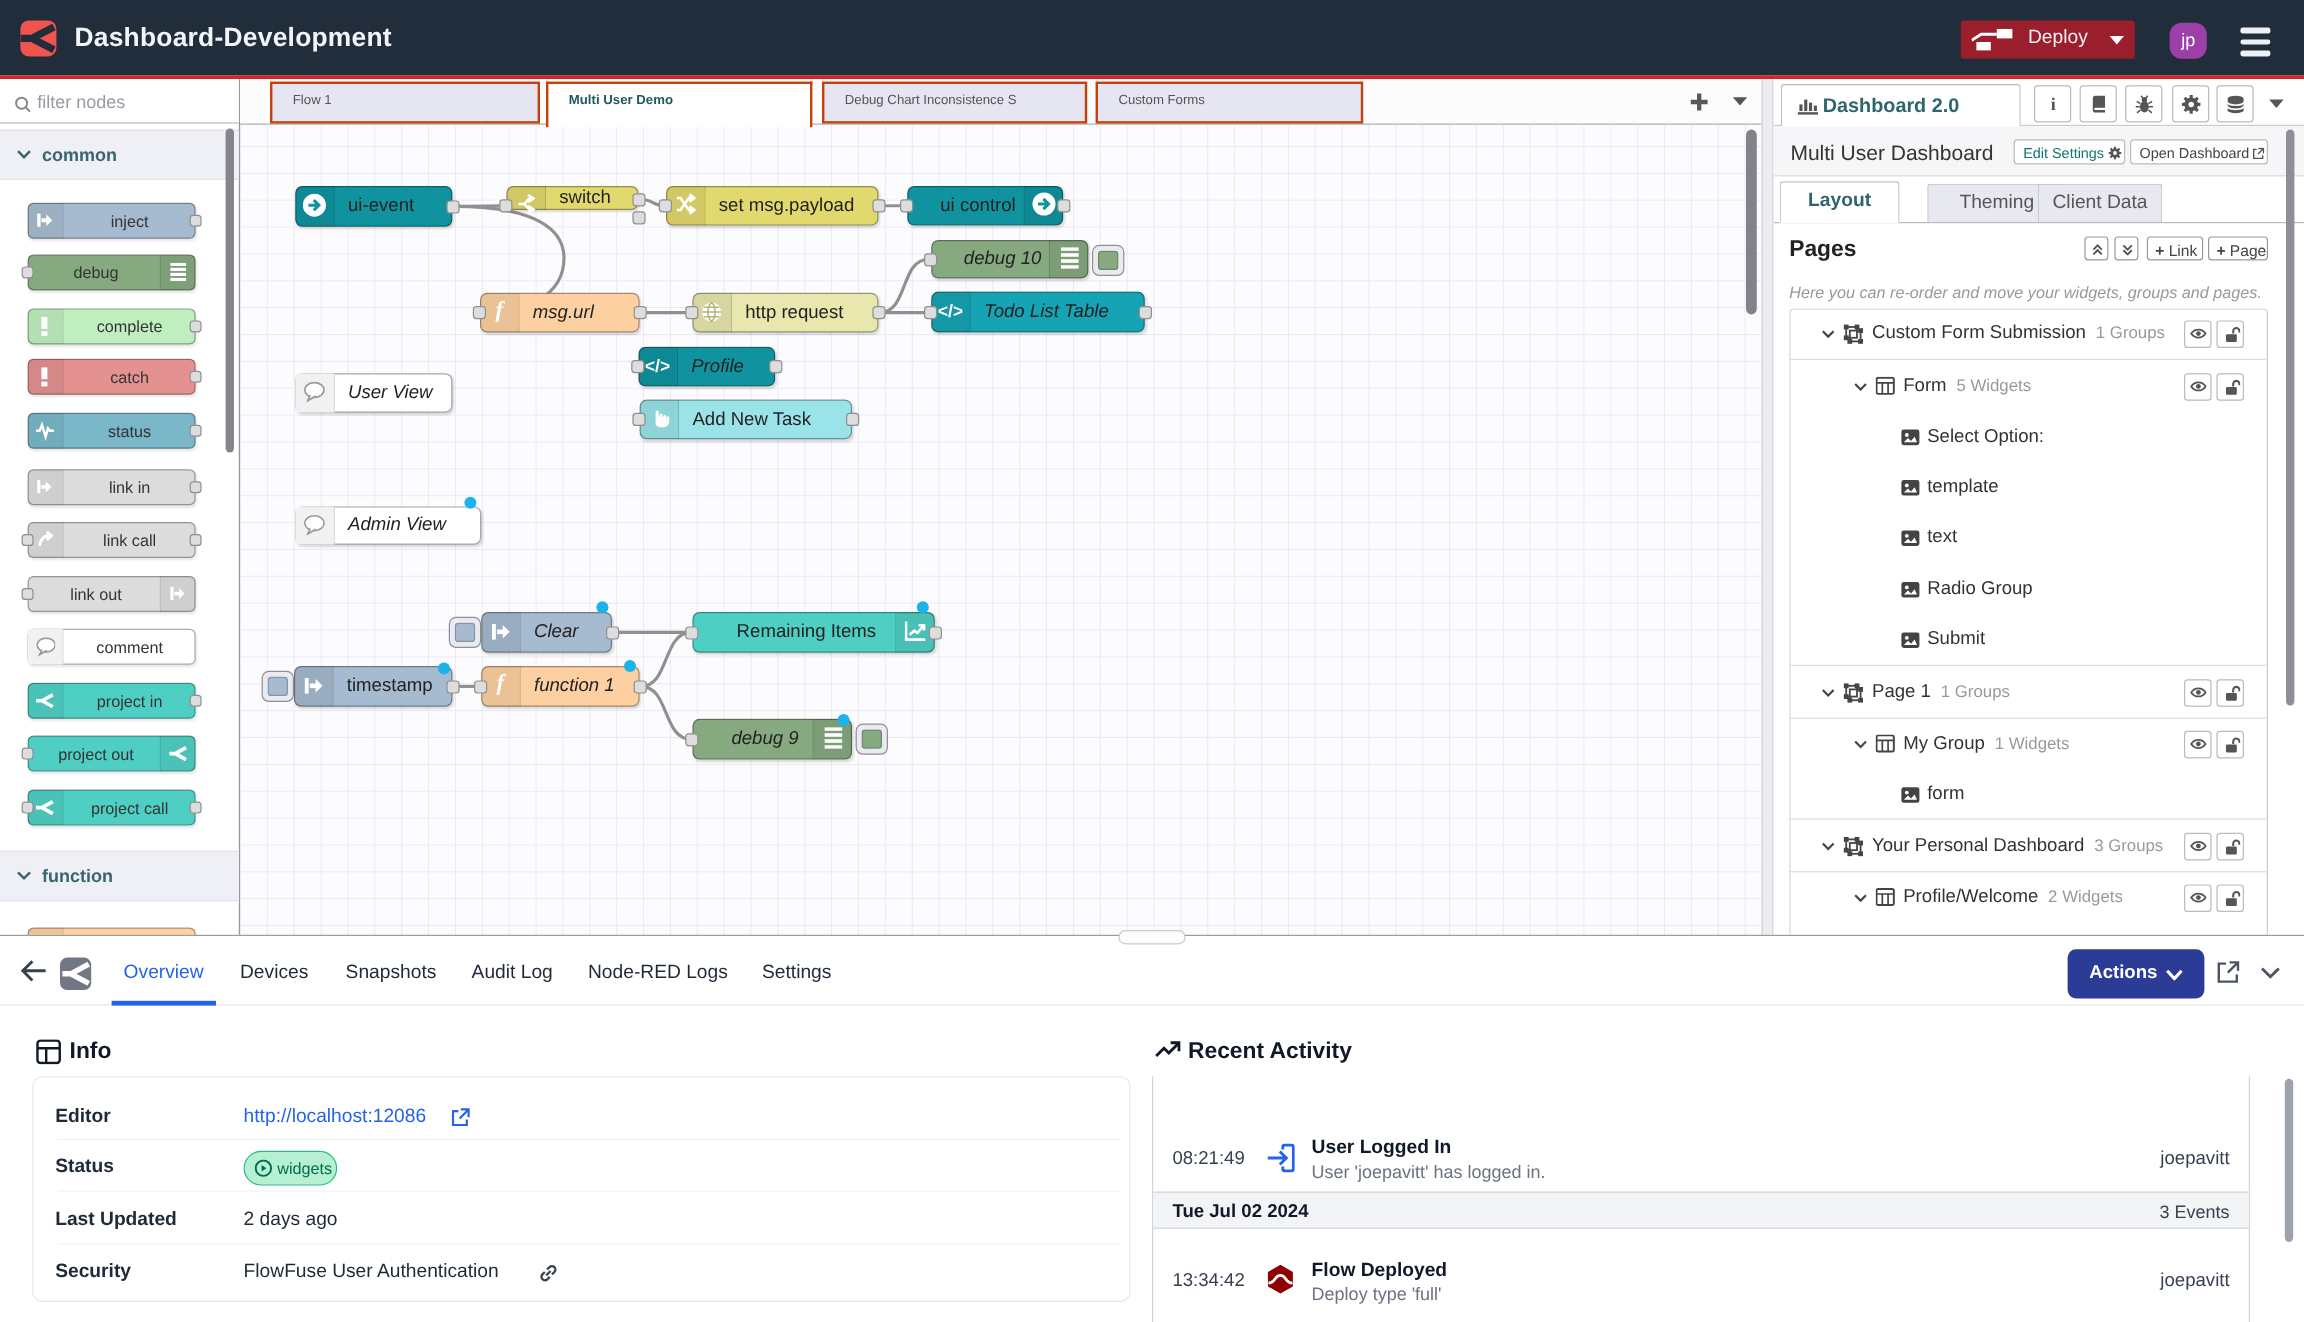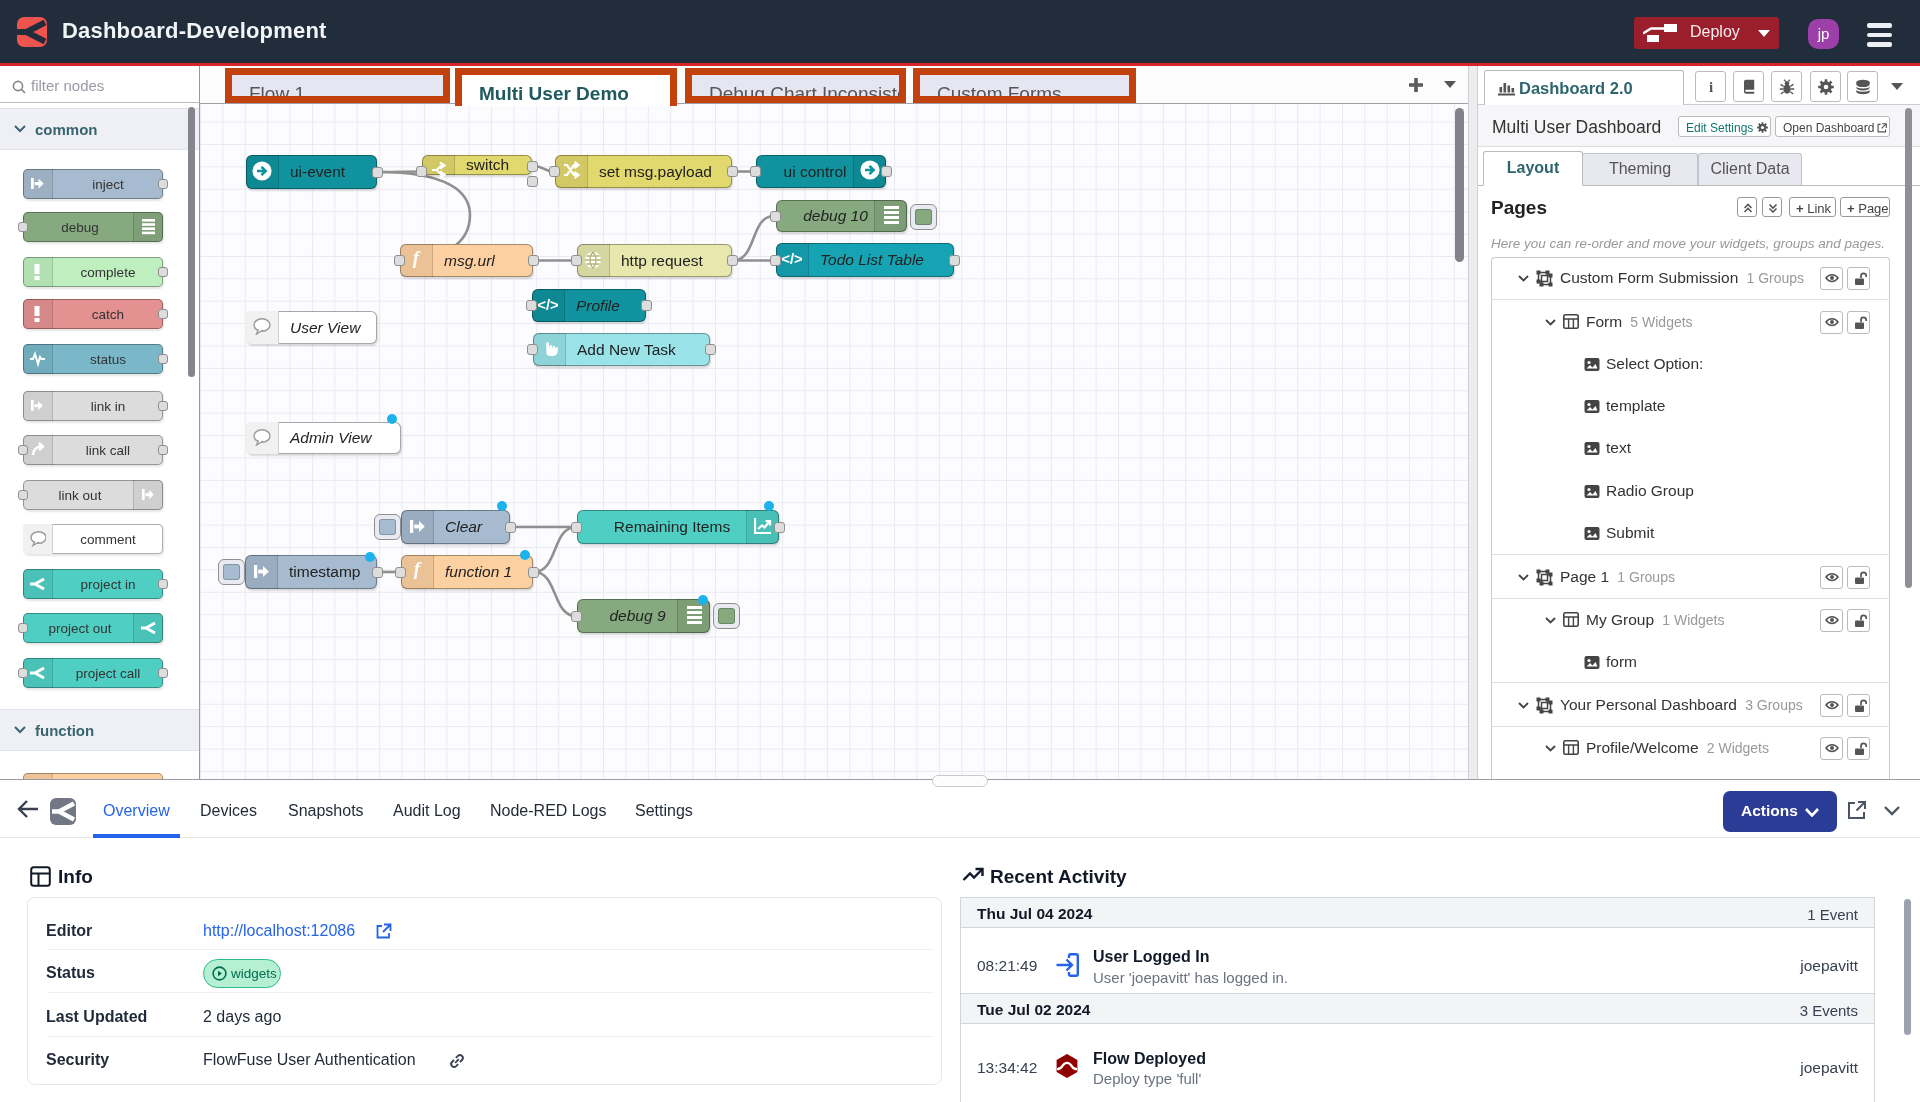--- a/index.html
+++ b/index.html
@@ -23,21 +23,21 @@
   .cat .cth { position:absolute; left:35px; top:12px; font-size:15px; font-weight:700; color:#3a656f; }
   .pn { position:absolute; left:23px; width:140px; height:30px; border:1.2px solid rgba(0,0,0,.32); border-radius:5px; font-size:13.5px; color:#333; box-shadow:1px 1.5px 2px rgba(0,0,0,.10); }
   .pn .lbl { position:absolute; top:6.5px; text-align:center; white-space:nowrap; }
   .pic { position:absolute; top:-1px; bottom:-1px; width:30px; background:rgba(0,0,0,.06); }
   .picl { left:-1px; border-right:1px solid rgba(0,0,0,.13); border-radius:4px 0 0 4px; }
   .picr { right:-1px; border-left:1px solid rgba(0,0,0,.13); border-radius:0 4px 4px 0; }
   .pp { position:absolute; width:10px; height:10px; background:#ddd; border:1.2px solid #8f8f8f; border-radius:3px; z-index:3; }
   #pscroll { position:absolute; left:188px; top:41px; width:7px; height:270px; background:#85858d; border-radius:3.5px; }
 
   #tabstrip { position:absolute; left:200px; top:66px; width:1268px; height:38px; background:#fcfcfd; border-bottom:1px solid #9f9fa8; }
-  .ftab { position:absolute; top:2px; height:35px; background:#e5e6f1; border:7px solid #c2410c; font-size:19px; color:#555; overflow:hidden; }
+  .ftab { position:absolute; top:2px; height:35px; background:#e5e6f1; border:2px solid #c2410c; font-size:11px; color:#555; overflow:hidden; }
   .ftab .tt { position:absolute; left:17px; top:8px; white-space:nowrap; }
   .ftab.act { background:#fff; border-bottom:none; height:38px; color:#1f595f; font-weight:700; z-index:3; }
 
   #canvas { position:absolute; left:200px; top:104px; width:1268px; height:675px; background:#fcfcfe;
      background-image:linear-gradient(#e9e9f4 1px, transparent 1px),linear-gradient(90deg,#e9e9f4 1px, transparent 1px);
      background-size:22.4px 22.4px; background-position:0px -4.8px; }
   .nd { position:absolute; border:1.2px solid rgba(0,0,0,.34); border-radius:6px; font-size:15.5px; color:#222; z-index:5; box-shadow:1px 1.5px 2px rgba(0,0,0,.14); }
   .nd .lbl { position:absolute; top:50%; transform:translateY(-50%); text-align:center; white-space:nowrap; }
   .nic { position:absolute; top:-1px; bottom:-1px; width:33px; background:rgba(0,0,0,.07); }
   .nicl { left:-1px; border-right:1px solid rgba(0,0,0,.14); border-radius:5px 0 0 5px; }
@@ -528,21 +528,21 @@
     </div>
     <div class="sbtn" style="left:297px;top:50px;width:115px;height:21px">
       <span class="abs" style="left:7px;top:3.5px;font-size:12px;color:#444">Open Dashboard</span>
       <svg class="abs" style="left:101px;top:5.5px" width="10" height="10" viewBox="0 0 14 14">
         <path d="M5 2 H1.5 V12.5 H12 V9" stroke="#555" stroke-width="1.6" fill="none"></path>
         <path d="M7 1 H13 V7 M13 1 L6.5 7.5" stroke="#555" stroke-width="1.6" fill="none"></path>
       </svg>
     </div>
     <div class="abs" style="left:0;top:119px;width:442px;height:1px;background:#bbb"></div>
     <div class="abs" style="left:5px;top:85px;width:100px;height:35px;background:#fff;border:1px solid #bbb;border-bottom:1px solid #fff;border-radius:3px 3px 0 0;z-index:2;text-align:center"><span style="position:relative;top:7px;font-size:16px;font-weight:700;color:#2e656d">Layout</span></div>
-    <div class="abs" style="left:104px;top:87px;width:116px;height:32px;background:#e8e8f1;border:1px solid #c3c3cd;border-bottom:none;border-radius:3px 3px 0 0;text-align:center"><span style="position:relative;top:6px;font-size:16px;color:#555">Theming</span></div>
+    <div class="abs" style="left:128px;top:87px;width:116px;height:32px;background:#e8e8f1;border:1px solid #c3c3cd;border-bottom:none;border-radius:3px 3px 0 0;text-align:center"><span style="position:relative;top:6px;font-size:16px;color:#555">Theming</span></div>
     <div class="abs" style="left:220px;top:87px;width:104px;height:32px;background:#e8e8f1;border:1px solid #c3c3cd;border-bottom:none;border-radius:3px 3px 0 0;text-align:center"><span style="position:relative;top:6px;font-size:16px;color:#555">Client Data</span></div>
     <div class="abs" style="left:13px;top:131px;font-size:19px;font-weight:700;color:#222">Pages</div>
     <div class="sbtn" style="left:259px;top:131px;width:20px;height:20px;border-color:#999">
       <svg class="abs" style="left:4.5px;top:4.5px" width="10" height="10" viewBox="0 0 10 10">
         <path d="M1.5 5 L5 1.5 L8.5 5 M1.5 9 L5 5.5 L8.5 9" stroke="#555" stroke-width="1.6" fill="none"></path>
       </svg>
     </div>
     <div class="sbtn" style="left:284px;top:131px;width:20px;height:20px;border-color:#999">
       <svg class="abs" style="left:4.5px;top:4.5px" width="10" height="10" viewBox="0 0 10 10">
         <path d="M1.5 1.5 L5 5 L8.5 1.5 M1.5 5.5 L5 9 L8.5 5.5" stroke="#555" stroke-width="1.6" fill="none"></path>
@@ -808,24 +808,20 @@
           <path d="M12 10 L14 8 A2.9 2.9 0 0 0 9.9 3.9 L7.9 5.9"></path>
         </g>
       </svg>
     </div>
     <svg class="abs" style="left:962px;top:86px" width="22" height="22" viewBox="0 0 22 22">
       <path d="M1.5 14 L8 7.5 L12 11.5 L20 3.5" stroke="#111827" stroke-width="2.4" fill="none"></path>
       <path d="M13.5 3 H20.5 V10" stroke="#111827" stroke-width="2.4" fill="none"></path>
     </svg>
     <div class="h2row" style="left:990px;top:86px">Recent Activity</div>
     <div id="ratable">
-      <div class="rahead" style="top:0">
-        <div class="d">Thu Jul 04 2024</div>
-        <div class="c">1 Event</div>
-      </div>
       <div class="abs" style="left:16px;top:60px;font-size:15.5px;color:#374151">08:21:49</div>
       <svg class="abs" style="left:94px;top:56px" width="24" height="24" viewBox="0 0 24 24">
         <path d="M14 5 V3 A1.8 1.8 0 0 1 15.8 1.2 L21 1.2 A1.8 1.8 0 0 1 22.8 3 V21 A1.8 1.8 0 0 1 21 22.8 L15.8 22.8 A1.8 1.8 0 0 1 14 21 V19" stroke="#2563eb" stroke-width="2.4" fill="none"></path>
         <path d="M1.5 12 H16 M11.5 6.5 L17 12 L11.5 17.5" stroke="#2563eb" stroke-width="2.4" fill="none"></path>
       </svg>
       <div class="abs" style="left:132px;top:51px;font-size:16px;font-weight:700;color:#111827">User Logged In</div>
       <div class="abs" style="left:132px;top:72px;font-size:15px;color:#6b7280">User 'joepavitt' has logged in.</div>
       <div class="abs" style="right:16px;top:60px;font-size:15.5px;color:#374151">joepavitt</div>
       <div class="rahead" style="top:96px">
         <div class="d">Tue Jul 02 2024</div>

